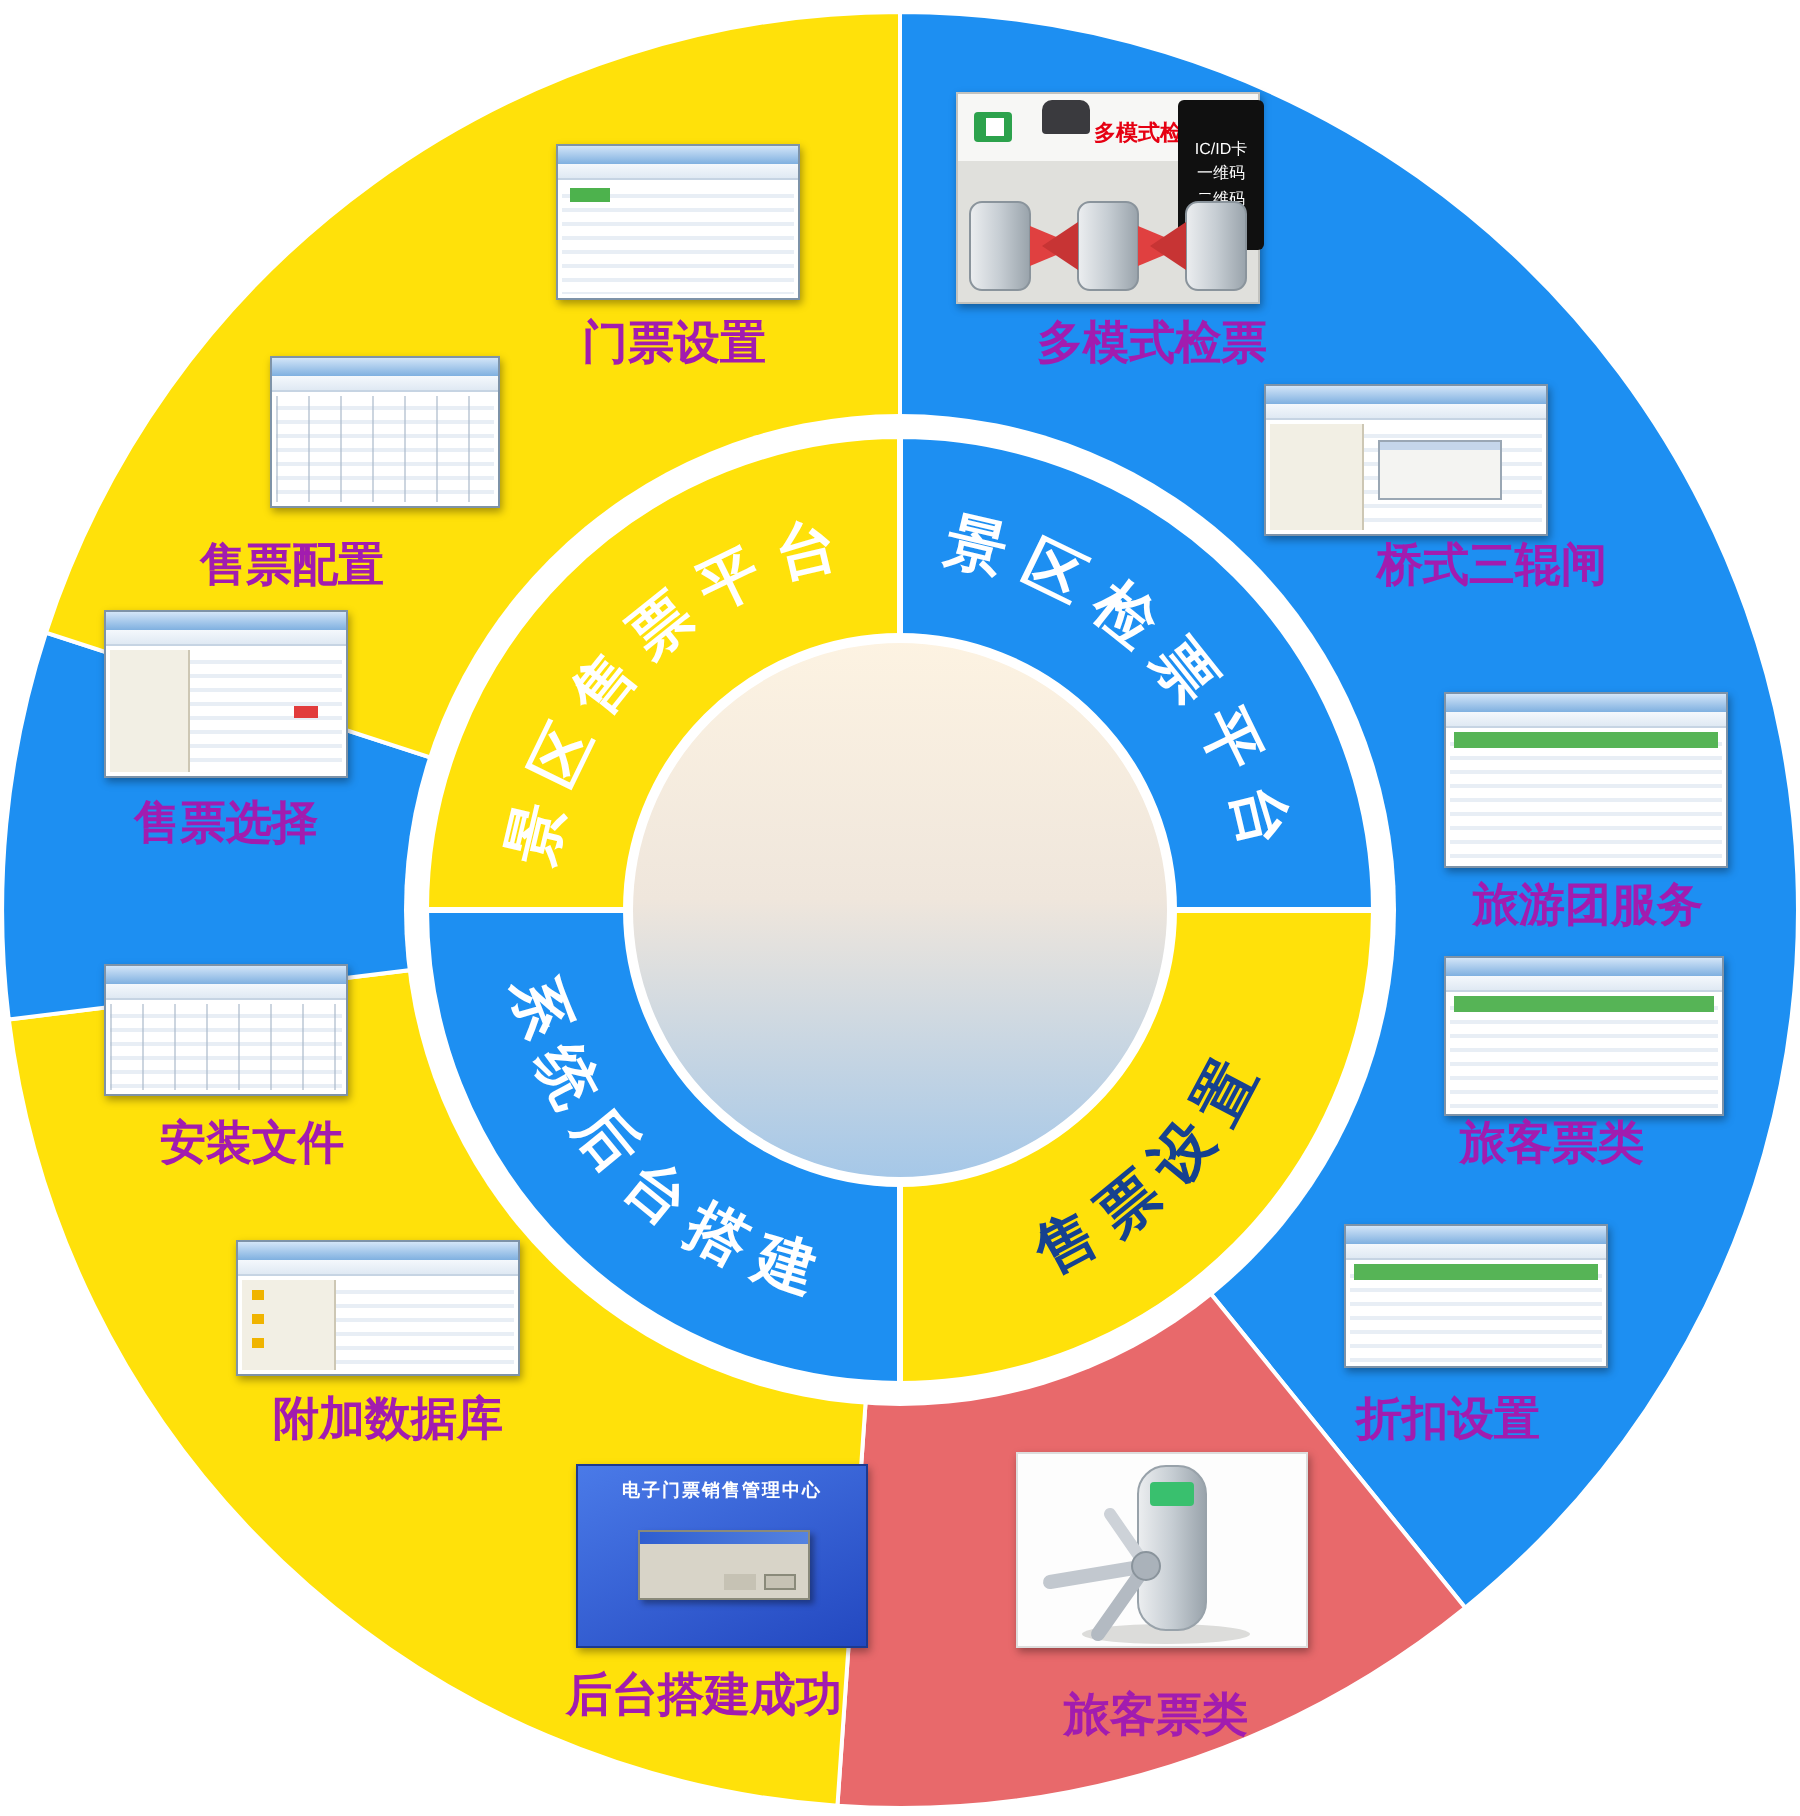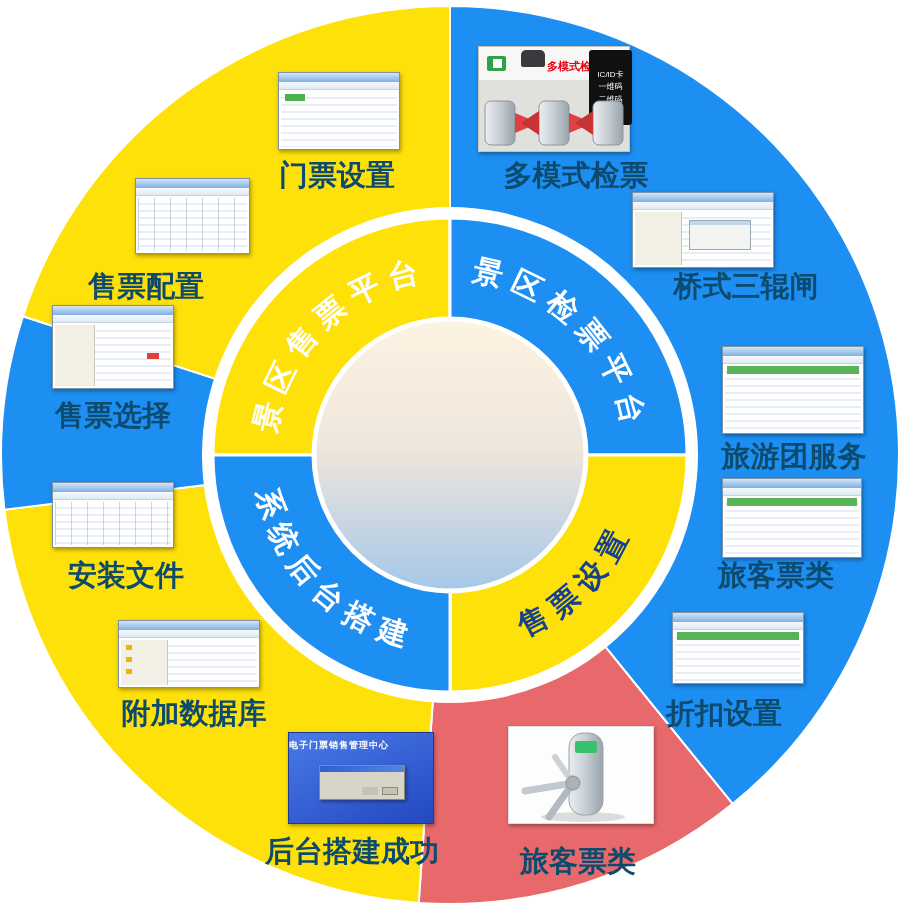--- a/index.html
+++ b/index.html
@@ -4,42 +4,42 @@
 <style>
   html,body{margin:0;padding:0}
   body{font-family:"Liberation Sans","DejaVu Sans",sans-serif;background:#fff}
   .stage{position:relative;width:900px;height:908px;background:#fff;overflow:hidden}
   .rings{position:absolute;left:0;top:0}
   .arc-text{font-size:30px;font-weight:bold;letter-spacing:9px}
   .arc-white{fill:#ffffff}
   .arc-dark{fill:#16418f}
   .center-text{position:absolute;left:450px;top:456px;transform:translate(-50%,-50%);text-align:center;
     color:#ff0000;font-size:36px;font-weight:bold;line-height:1.42;letter-spacing:1px;white-space:nowrap}
-  .lbl{position:absolute;transform:translateX(-50%);font-size:29px;font-weight:bold;color:#0c4a6e;white-space:nowrap}
+  .lbl{position:absolute;transform:translateX(-50%);font-size:23px;font-weight:bold;color:#a21caf;white-space:nowrap}
 
   
   .thumb{position:absolute;box-shadow:1px 2px 4px rgba(0,0,0,.35)}
   .win{background:#fff;border:1px solid #7e93a8}
   .win::before{content:"";position:absolute;left:0;top:0;right:0;height:9px;background:linear-gradient(#d3e5f8,#7fb0e0)}
   .win::after{content:"";position:absolute;left:0;top:9px;right:0;height:7px;background:linear-gradient(#f4f8fc,#dfe9f3);border-bottom:1px solid #c6d4e3}
   .win .body{position:absolute;left:2px;right:2px;top:19px;bottom:2px;
     background:repeating-linear-gradient(180deg,#ffffff 0 5px,#e8eef5 5px 7px)}
   .win.grid .body{background:
     repeating-linear-gradient(90deg,rgba(170,185,202,.6) 0 1px,transparent 1px 16px),
     repeating-linear-gradient(180deg,#ffffff 0 5px,#e8eef5 5px 7px)}
   .win.leftpane .body::before{content:"";position:absolute;left:0;top:0;bottom:0;width:34%;background:#f2efe4;border-right:1px solid #cdc7b4}
   .win.tree .body::after{content:"";position:absolute;left:5px;top:5px;bottom:5px;width:6px;
     background:repeating-linear-gradient(180deg,#f0b400 0 5px,transparent 5px 12px)}
   .win.redacc .body::after{content:"";position:absolute;right:10%;top:46%;width:12px;height:6px;background:#e23c3c}
   .win.dlgacc .body::after{content:"";position:absolute;left:40%;top:16%;width:44%;height:52%;background:#f4f4f2;border:1px solid #9aa7b4;box-shadow:inset 0 4px 0 #c5d6ea}
   .win.greenhdr .body::after{content:"";position:absolute;left:2px;right:2px;top:0;height:8px;background:#56b456}
   .win.greentab .body::after{content:"";position:absolute;left:4px;top:2px;width:20px;height:7px;background:#4db24d}
 
   .desk{background:linear-gradient(155deg,#4a7ae8,#2348c0);border:1px solid #1c3a90}
-  .desk .dtitle{position:absolute;top:6px;left:0;right:0;color:#fff;font-size:9px;letter-spacing:1px;font-weight:bold}
+  .desk .dtitle{position:absolute;top:6px;left:0;right:0;text-align:center;color:#fff;font-size:9px;letter-spacing:1px;font-weight:bold}
   .desk .dlg{position:absolute;left:21%;top:36%;width:58%;height:36%;background:#d8d4c8;border:1px solid #8a8a7a;box-shadow:2px 2px 3px rgba(0,0,0,.35)}
   .desk .dlg::before{content:"";position:absolute;left:0;top:0;right:0;height:6px;background:linear-gradient(90deg,#2f5ed0,#5583e0)}
   .desk .dlg::after{content:"";position:absolute;right:6px;bottom:4px;width:14px;height:6px;background:#c6c2b4;border:1px solid #8a8a7a;box-shadow:-20px 0 0 #c6c2b4}
 
   .gatephoto{background:linear-gradient(#f7f7f5 0 32%,#e0e0dc 32% 100%);border:1px solid #c2c2be}
   .gp-card{position:absolute;left:8px;top:9px;width:19px;height:15px;background:#2ca24c;border-radius:2px}
   .gp-card::after{content:"";position:absolute;left:6px;top:3px;width:9px;height:9px;background:#fff}
   .gp-scanner{position:absolute;left:42px;top:3px;width:24px;height:17px;background:#3a3a3e;border-radius:5px 5px 2px 2px}
   .gp-title{position:absolute;left:68px;top:12px;color:#e60012;font-size:11px;font-weight:bold;white-space:nowrap}
   .gp-panel{position:absolute;left:110px;top:3px;width:37px;background:#101010;color:#fff;font-size:8px;line-height:1.55;padding:19px 3px;border-radius:3px;text-align:center}

